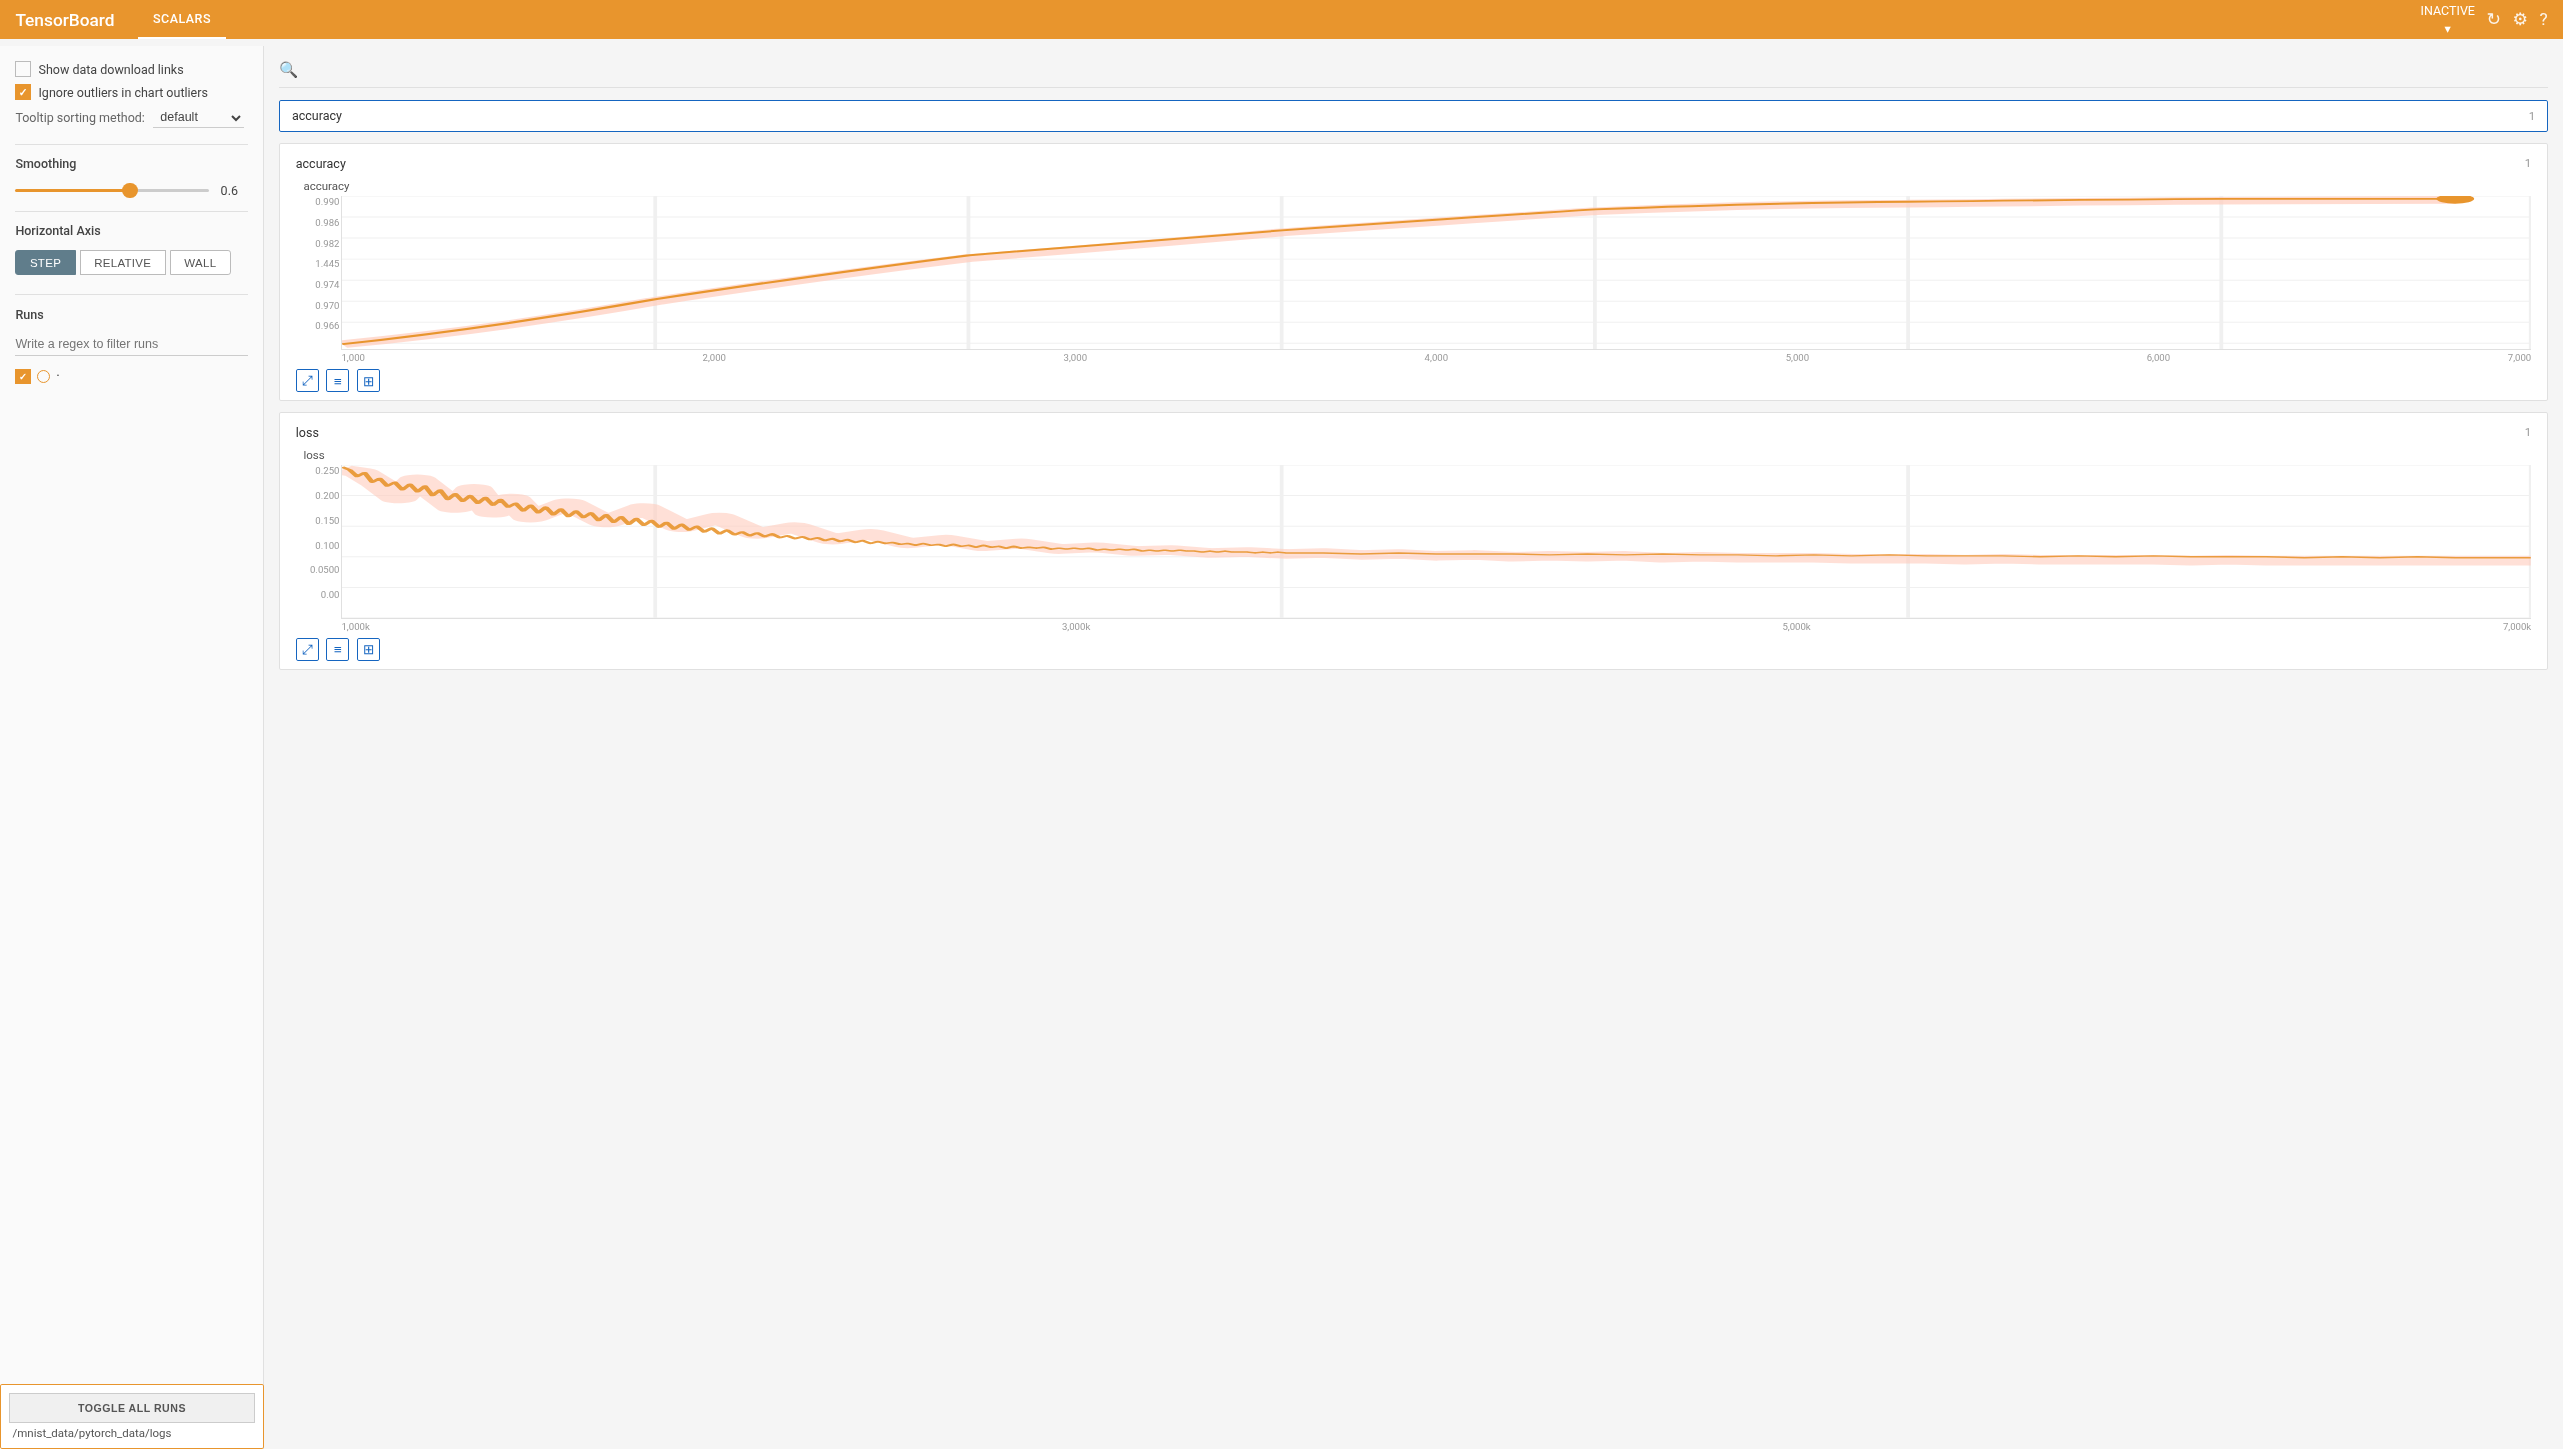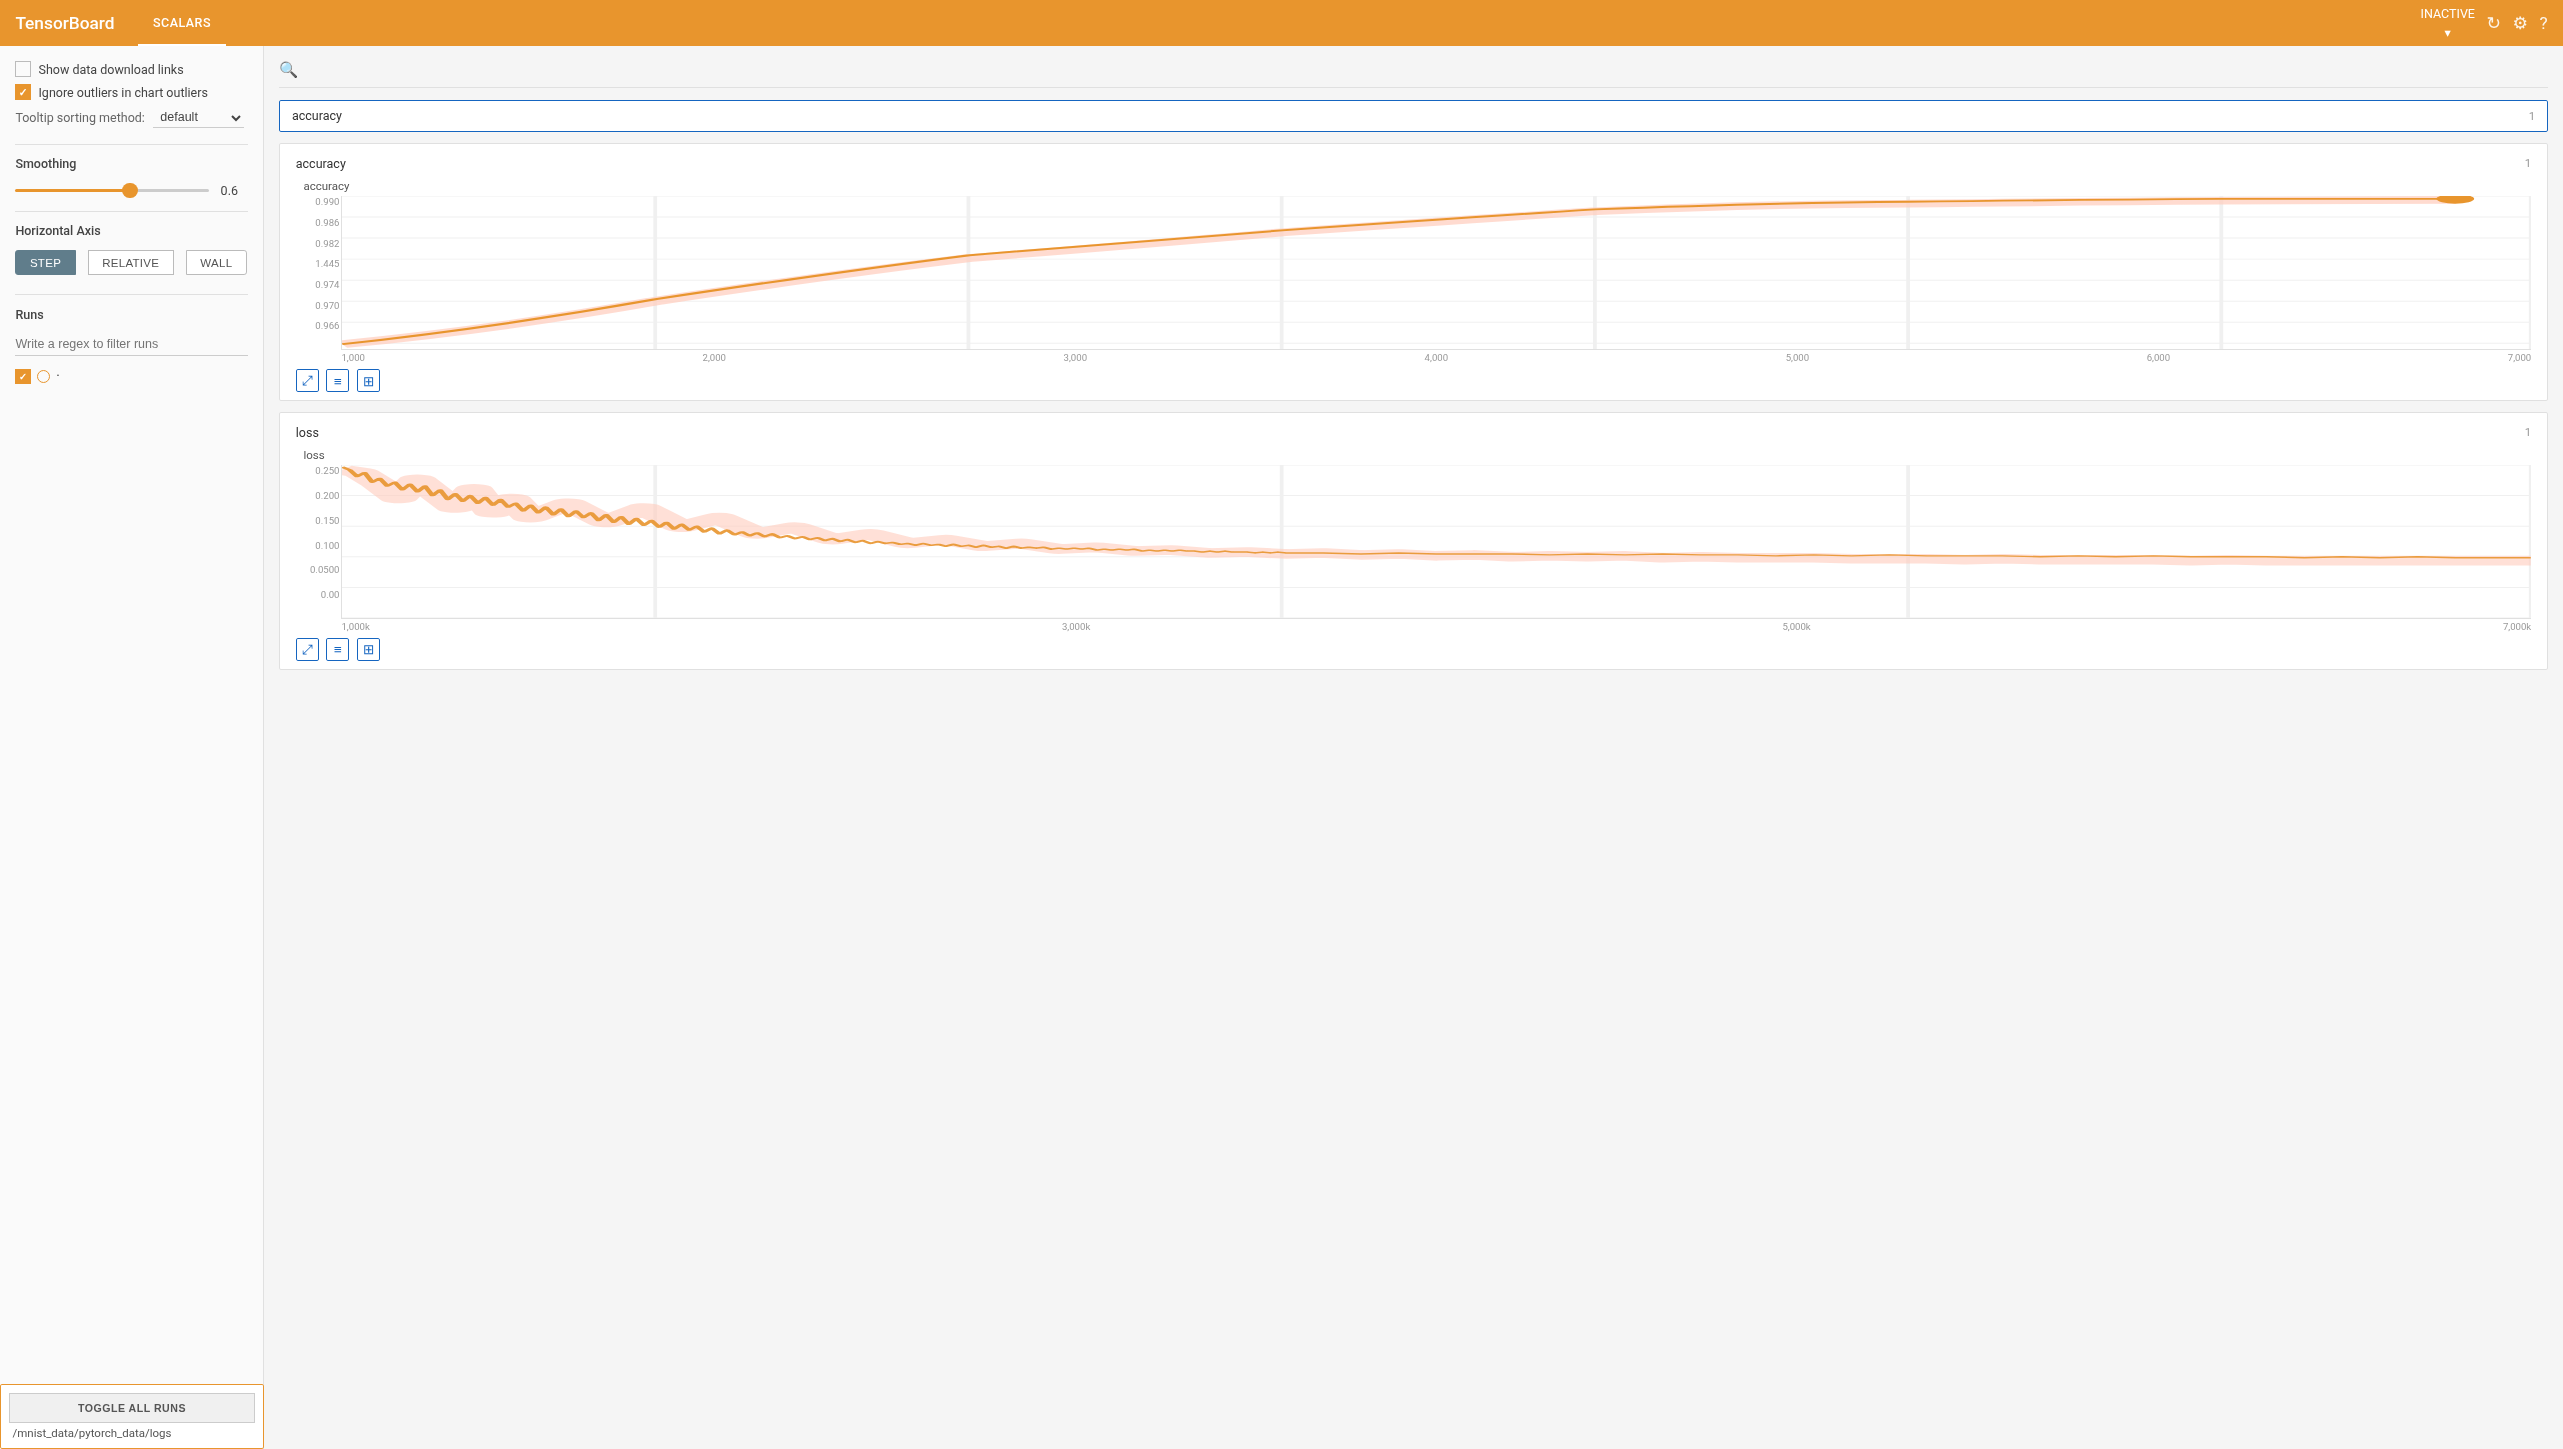--- a/index.html
+++ b/index.html
@@ -1,21 +1,21 @@
 <!DOCTYPE html>
 <html><head>
   <meta charset="utf-8">
   <style>
     * { box-sizing: border-box; margin: 0; padding: 0; }
     body { font-family: 'Roboto', Arial, sans-serif; font-size: 12.5px; background: #f5f5f5; color: #333; }
 
     
     .header {
       background: #E8952D;
-      height: 46px;
+      height: 39px;
       display: flex;
       align-items: center;
       padding: 0 15.4px;
       position: fixed;
       top: 0; left: 0; right: 0;
       z-index: 100;
     }
     .header-logo {
       color: white;
       font-size: 17.3px;
@@ -176,21 +176,21 @@
       border: none;
       border-top: 1px solid #e0e0e0;
       margin: 11.5px 0;
     }
 
     .horizontal-axis-section {
       margin-bottom: 19px;
     }
     .axis-buttons {
       display: flex;
-      gap: 12px;
+      gap: 4px;
       margin-top: 7.7px;
     }
     .axis-btn {
       padding: 5.8px 13.5px;
       font-size: 11.5px;
       border: 1px solid #bbb;
       background: white;
       cursor: pointer;
       color: #555;
       letter-spacing: 0.3px;

